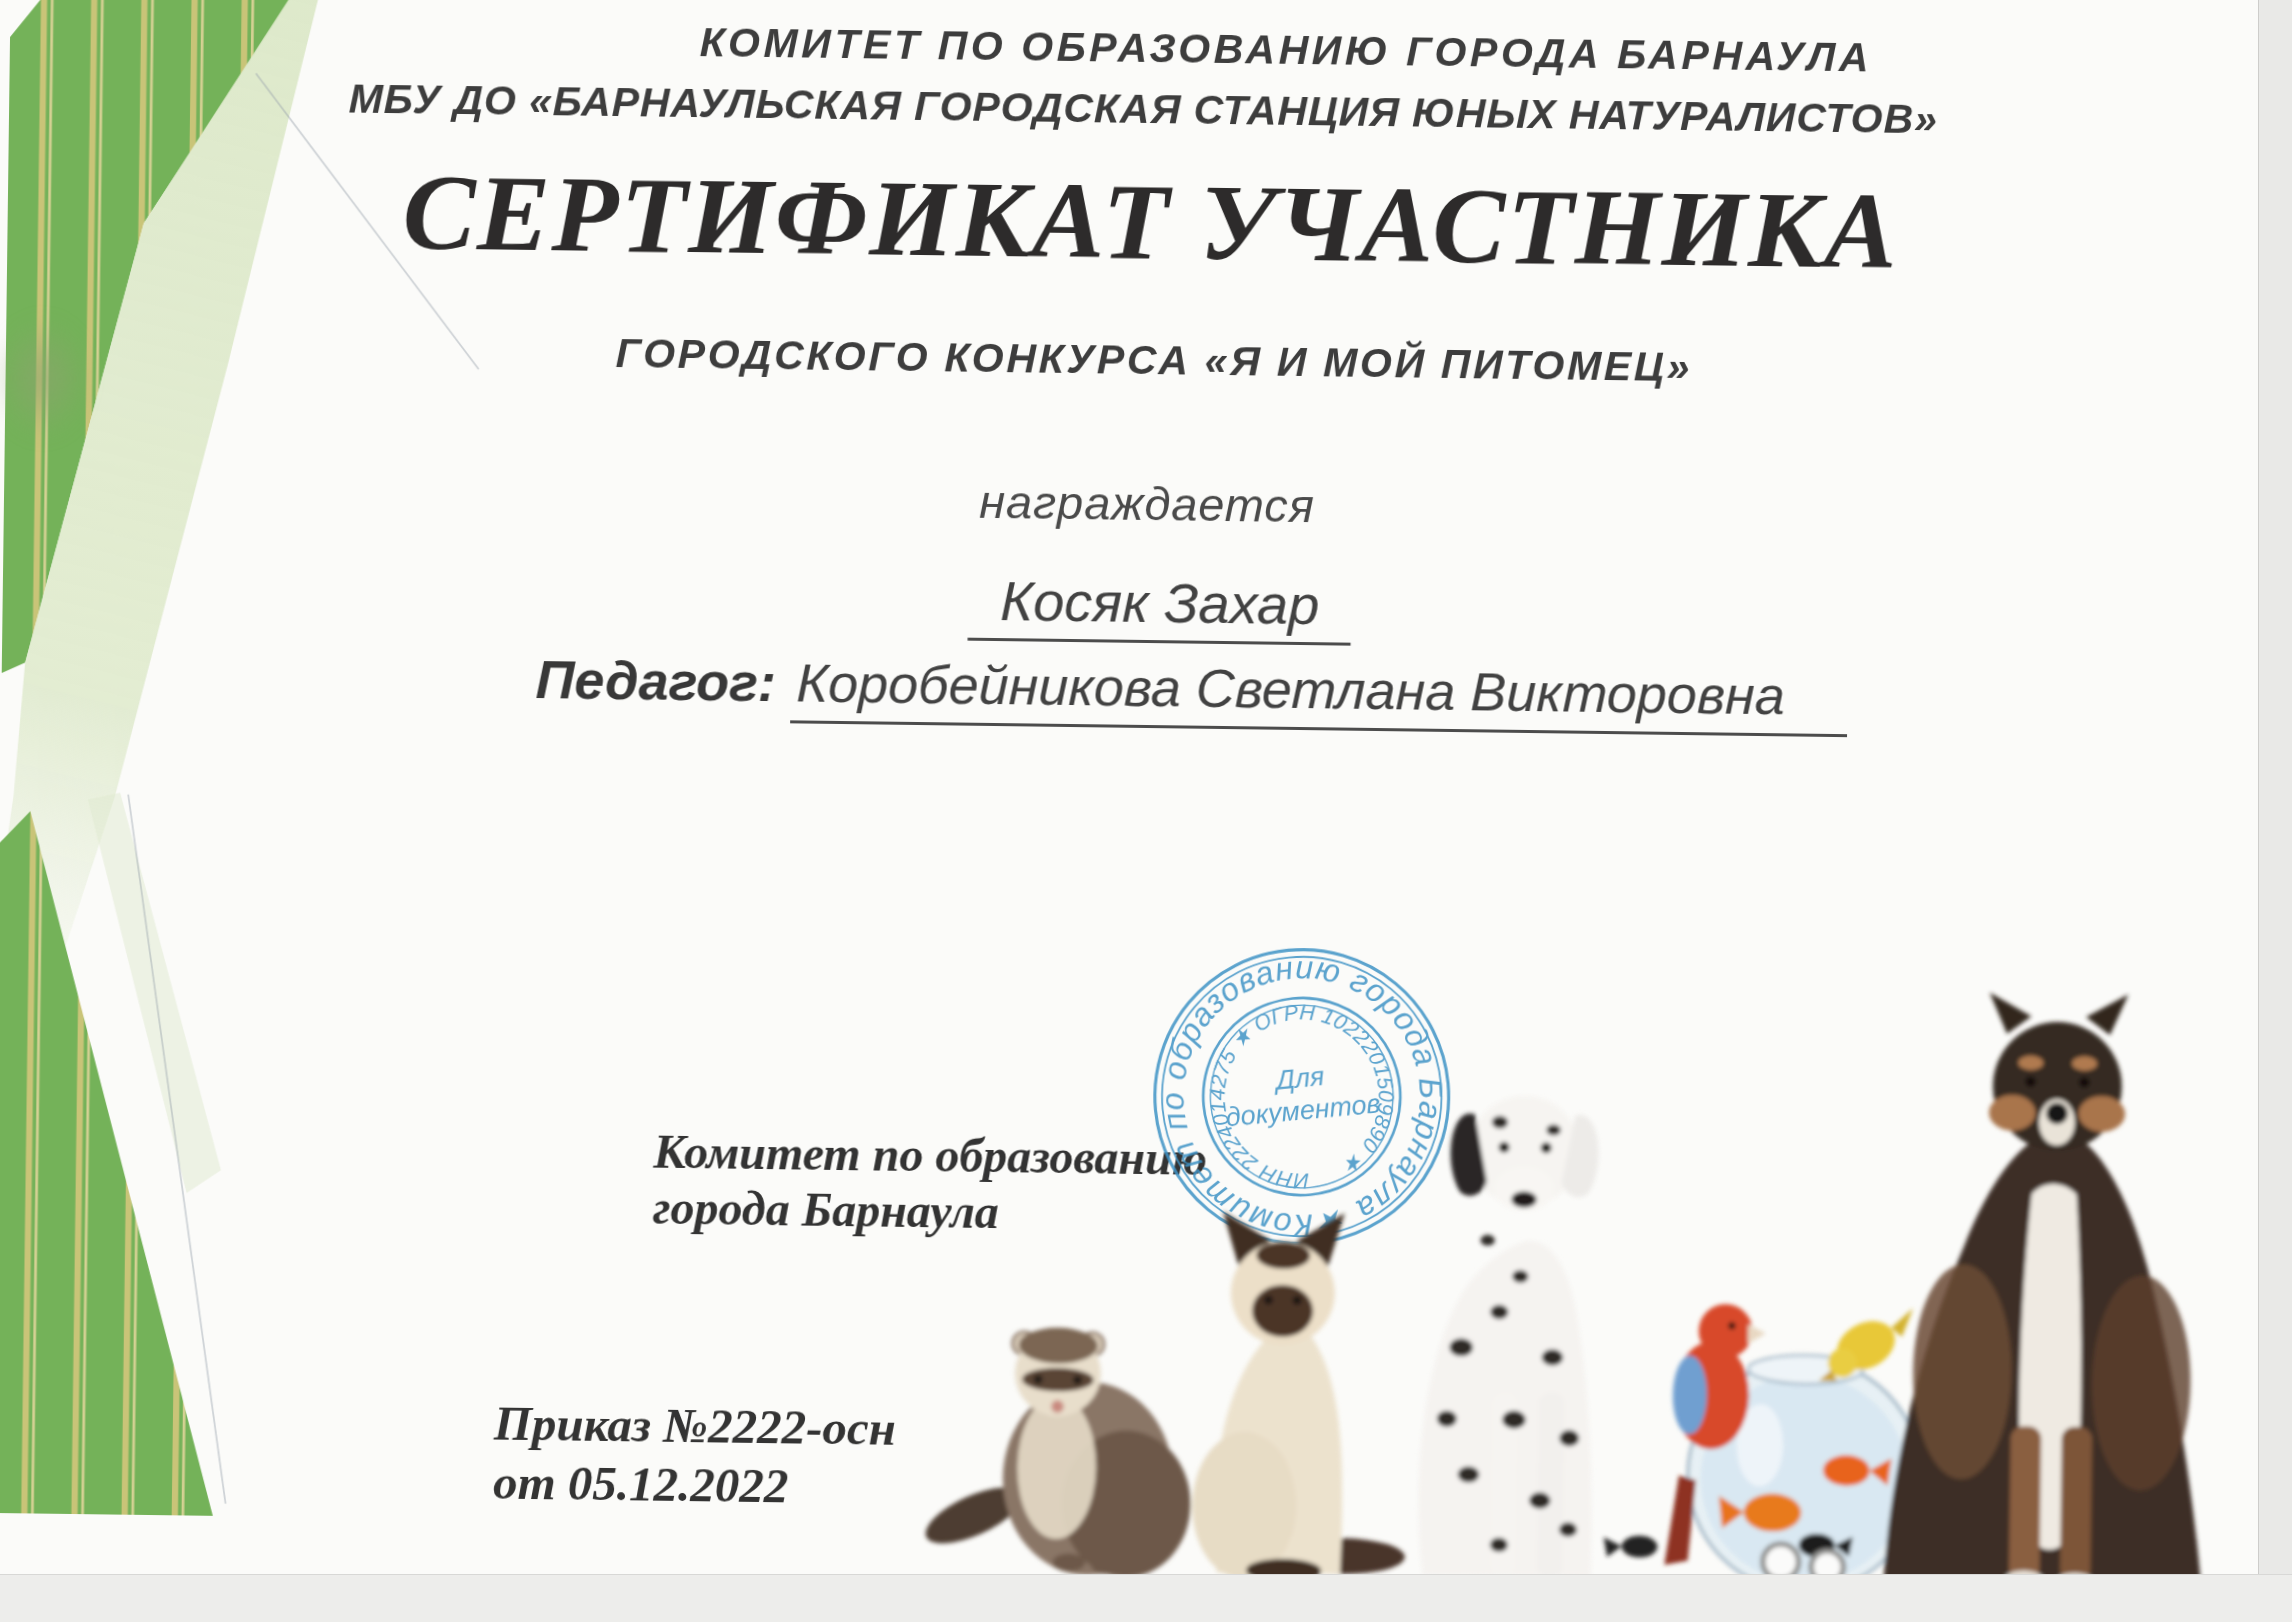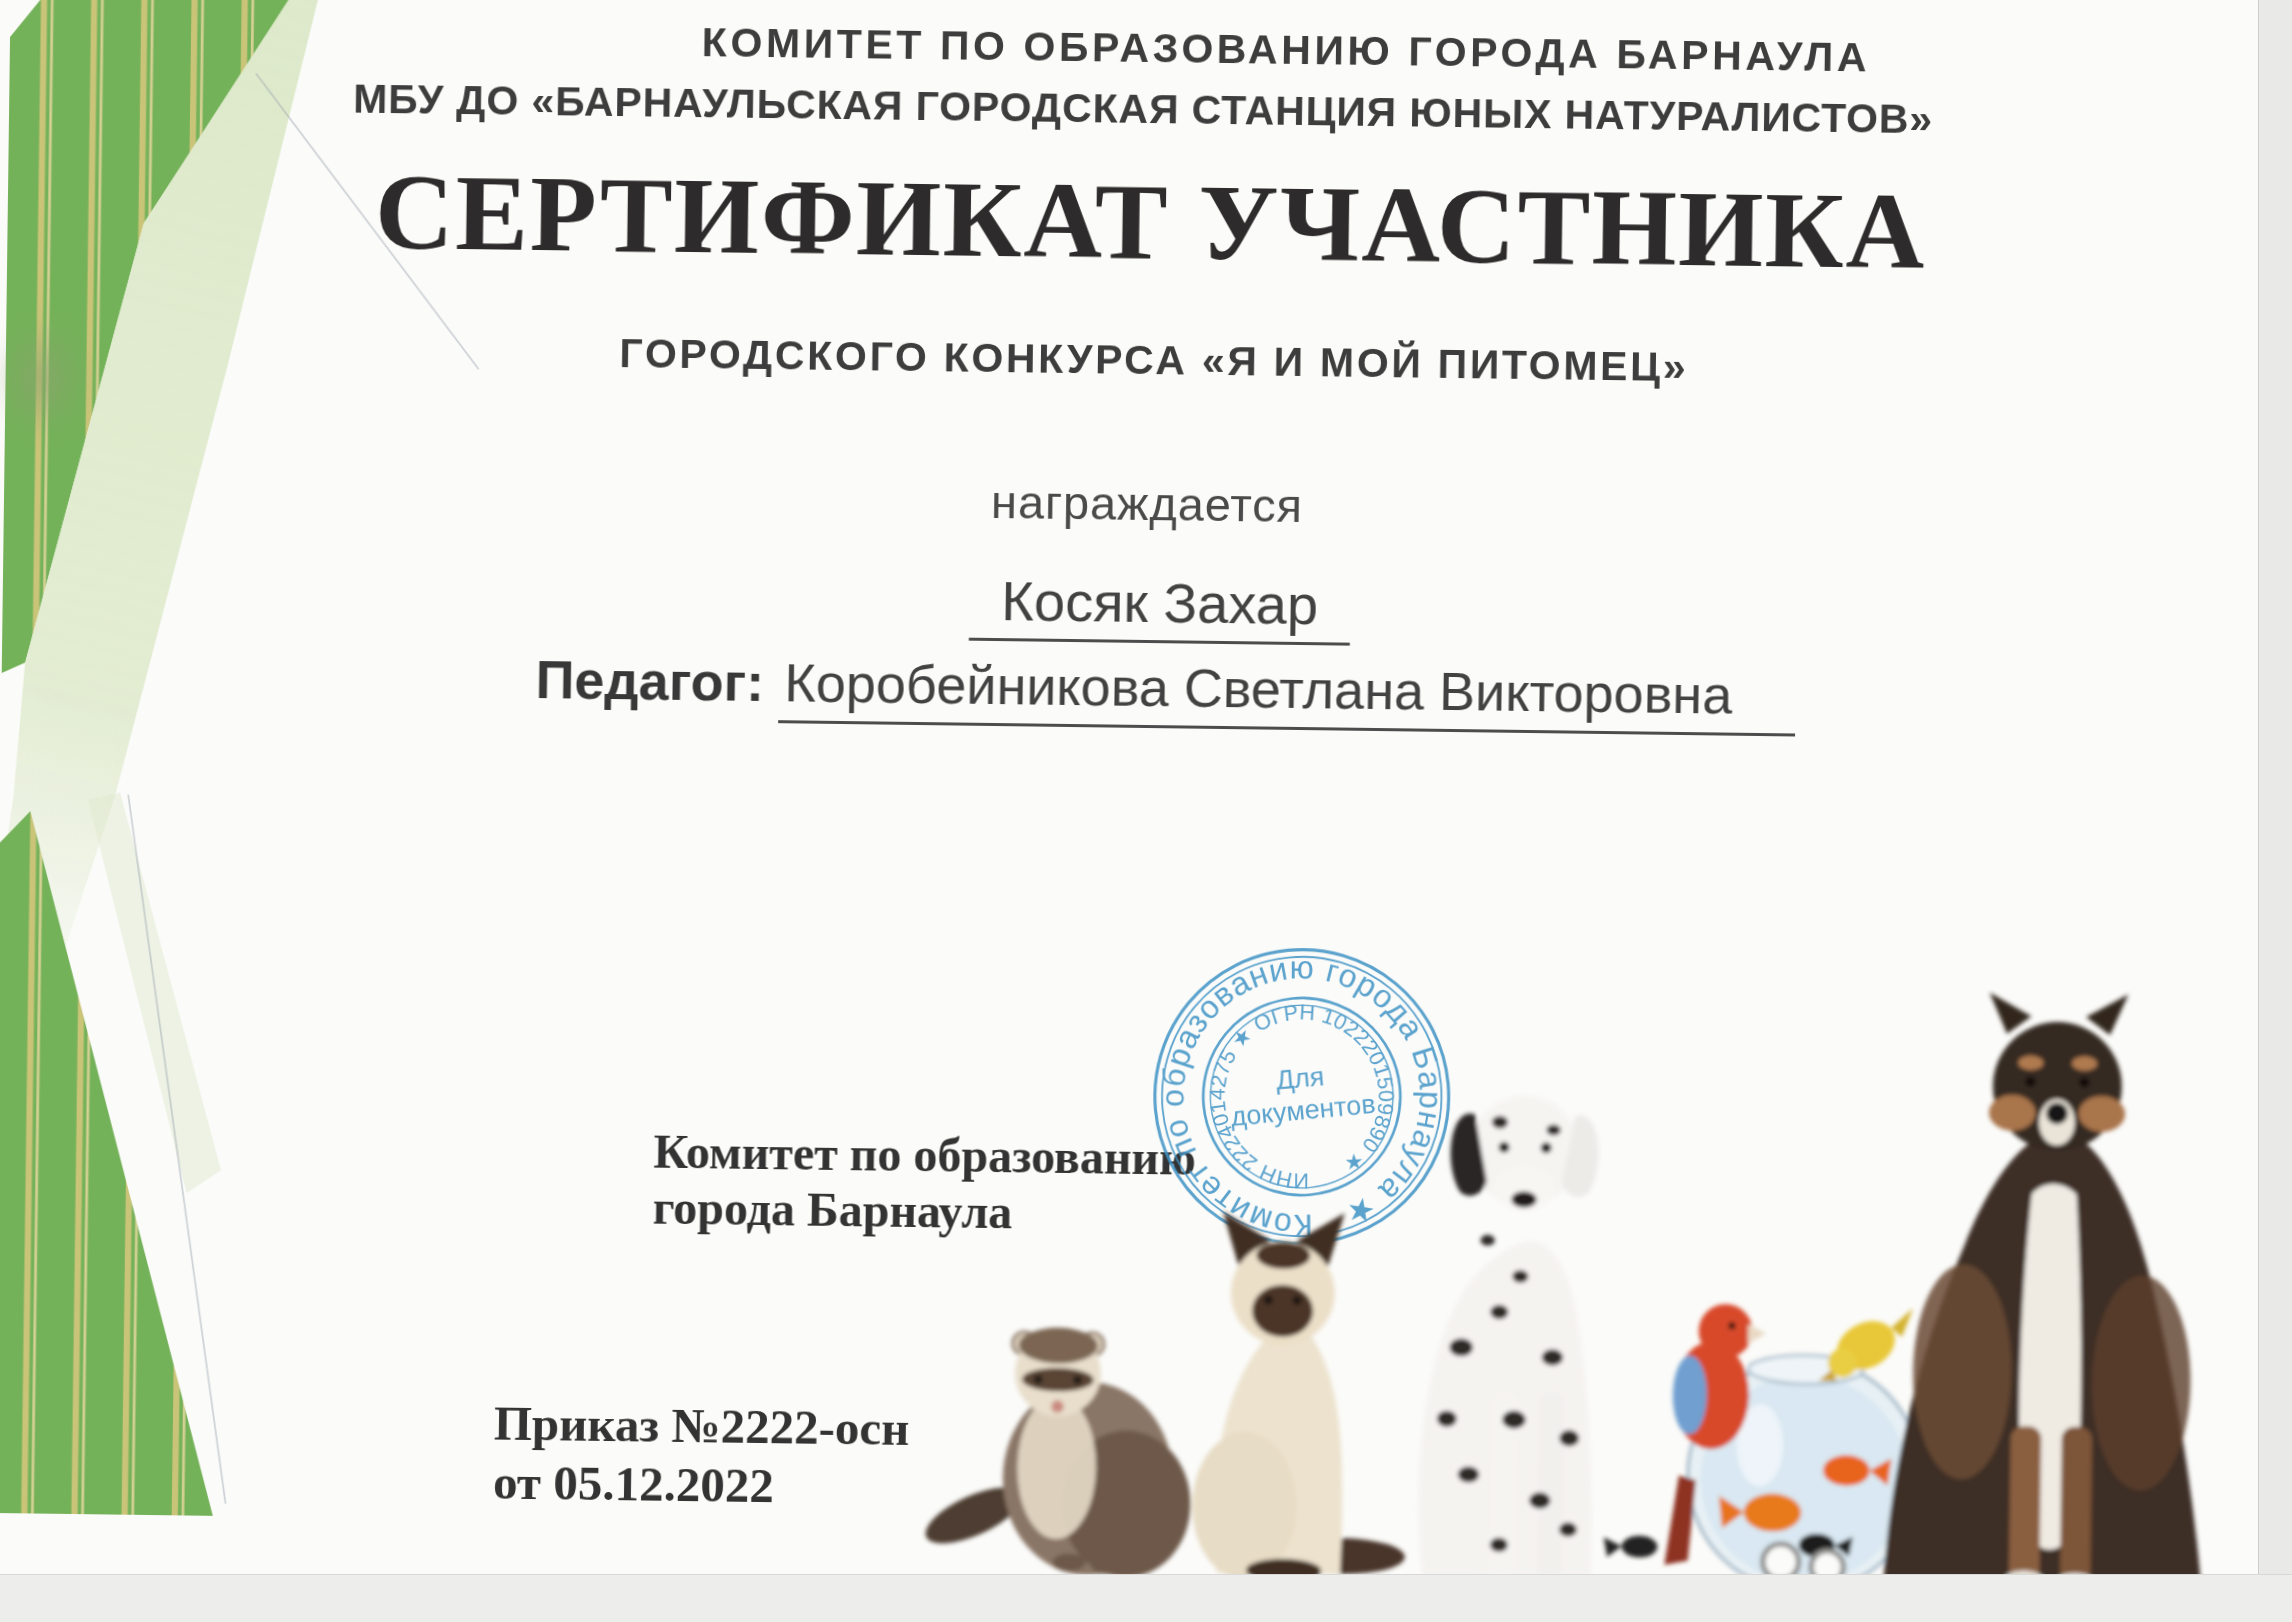--- a/index.html
+++ b/index.html
@@ -1,16 +1,16 @@
 <!DOCTYPE html>
 <html style="font-size:14.3px"><head>
 <meta charset="utf-8">
 <style>
   html,body{margin:0;padding:0;width:2293px;height:1623px;overflow:hidden;background:#fafaf8;}
-  .scan{position:relative;width:2293px;height:1623px;background:#fbfbf9;font-family:"Liberation Sans",sans-serif;}
+  .scan{position:relative;width:2293px;height:1623px;background:#fbfbf9;font-family:"Liberation Sans",sans-serif;font-style:italic;}
 
   
   .edge-right{position:absolute;right:0;top:0;width:34px;height:1623px;background:#e9e9e7;border-left:1.8px solid #cdcdcb;}
   .edge-bottom{position:absolute;left:0;bottom:0;width:2293px;height:48px;background:#ededeb;border-top:0.9px solid #d8d8d6;}
 
   
   .printed{position:absolute;left:0;top:0;width:2293px;height:1623px;transform:rotate(0.75deg);transform-origin:1146px 811px;filter:blur(0.4px);}
 
   .decor{position:absolute;left:0;top:0;}
   .smudge{position:absolute;left:-30px;top:308px;width:134px;height:170px;border-radius:50%;

